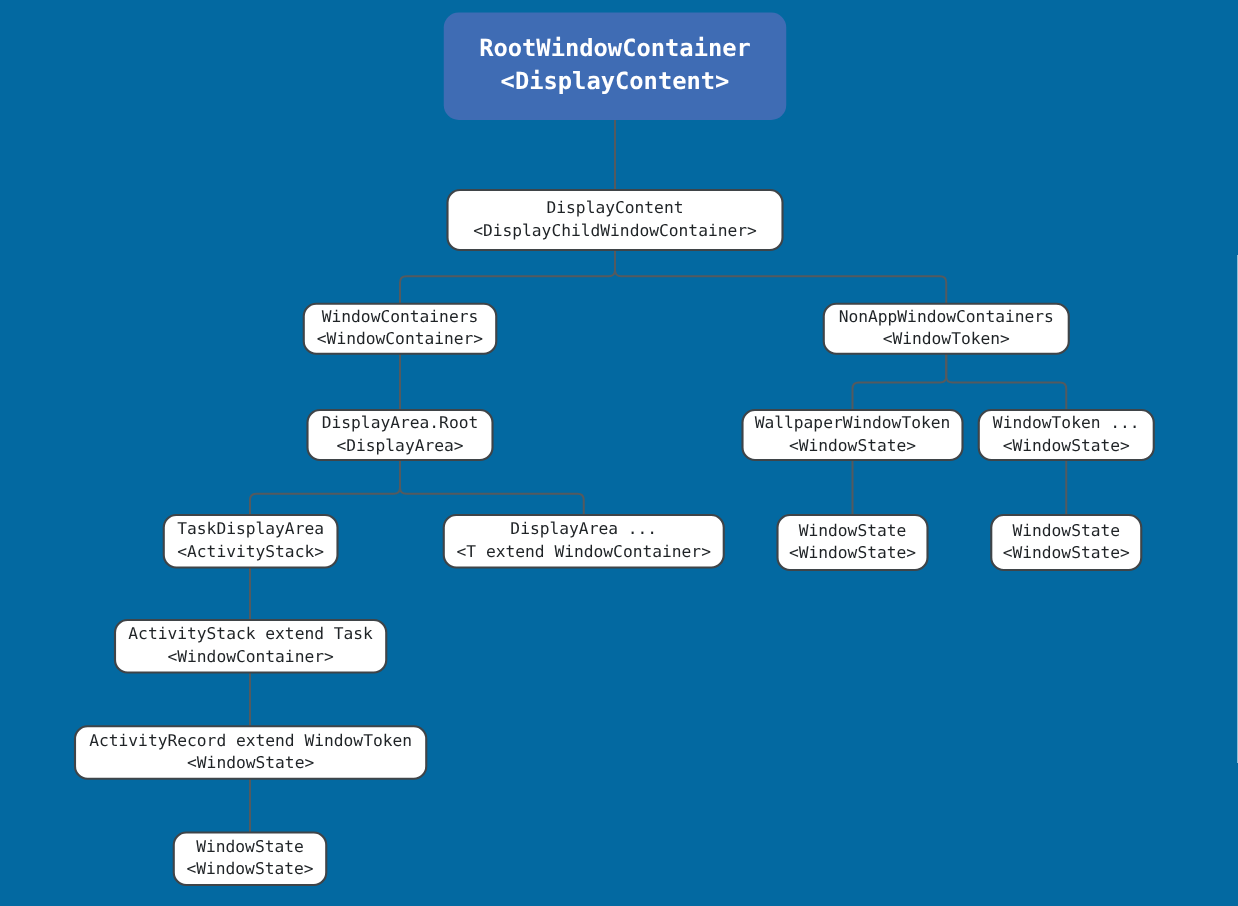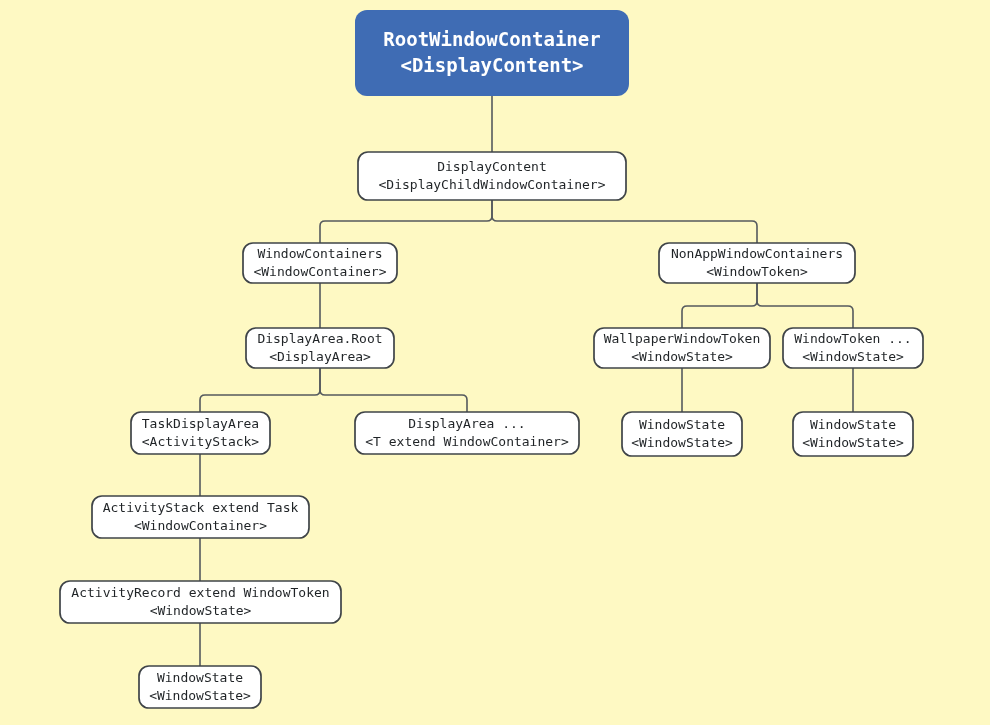--- a/index.html
+++ b/index.html
@@ -10,21 +10,21 @@
   body {
     width: 990px;
     height: 725px;
     font-family: "DejaVu Sans Mono", "Liberation Mono", monospace;
     overflow: hidden;
   }
   #diagram-root {
     position: relative;
     width: 990px;
     height: 725px;
-    background: #fef9c3;
+    background: #0369a1;
   }
   svg#tree-svg {
     position: absolute;
     top: 0;
     left: 0;
     width: 990px;
     height: 725px;
     display: block;
   }
   .edge {

